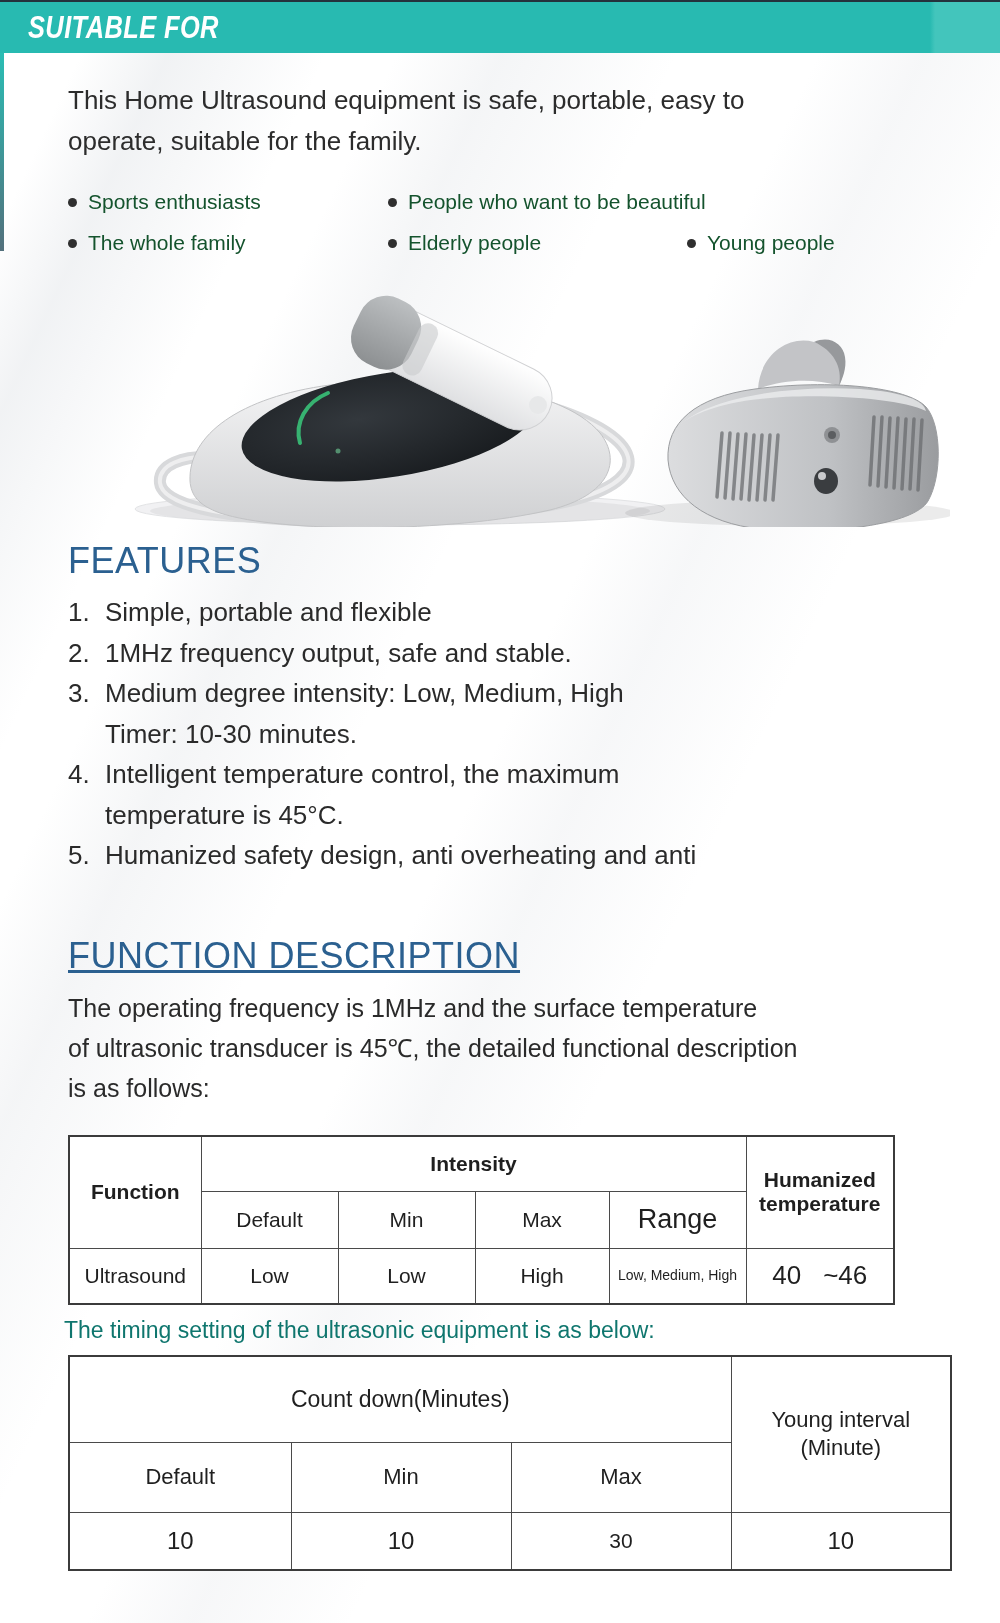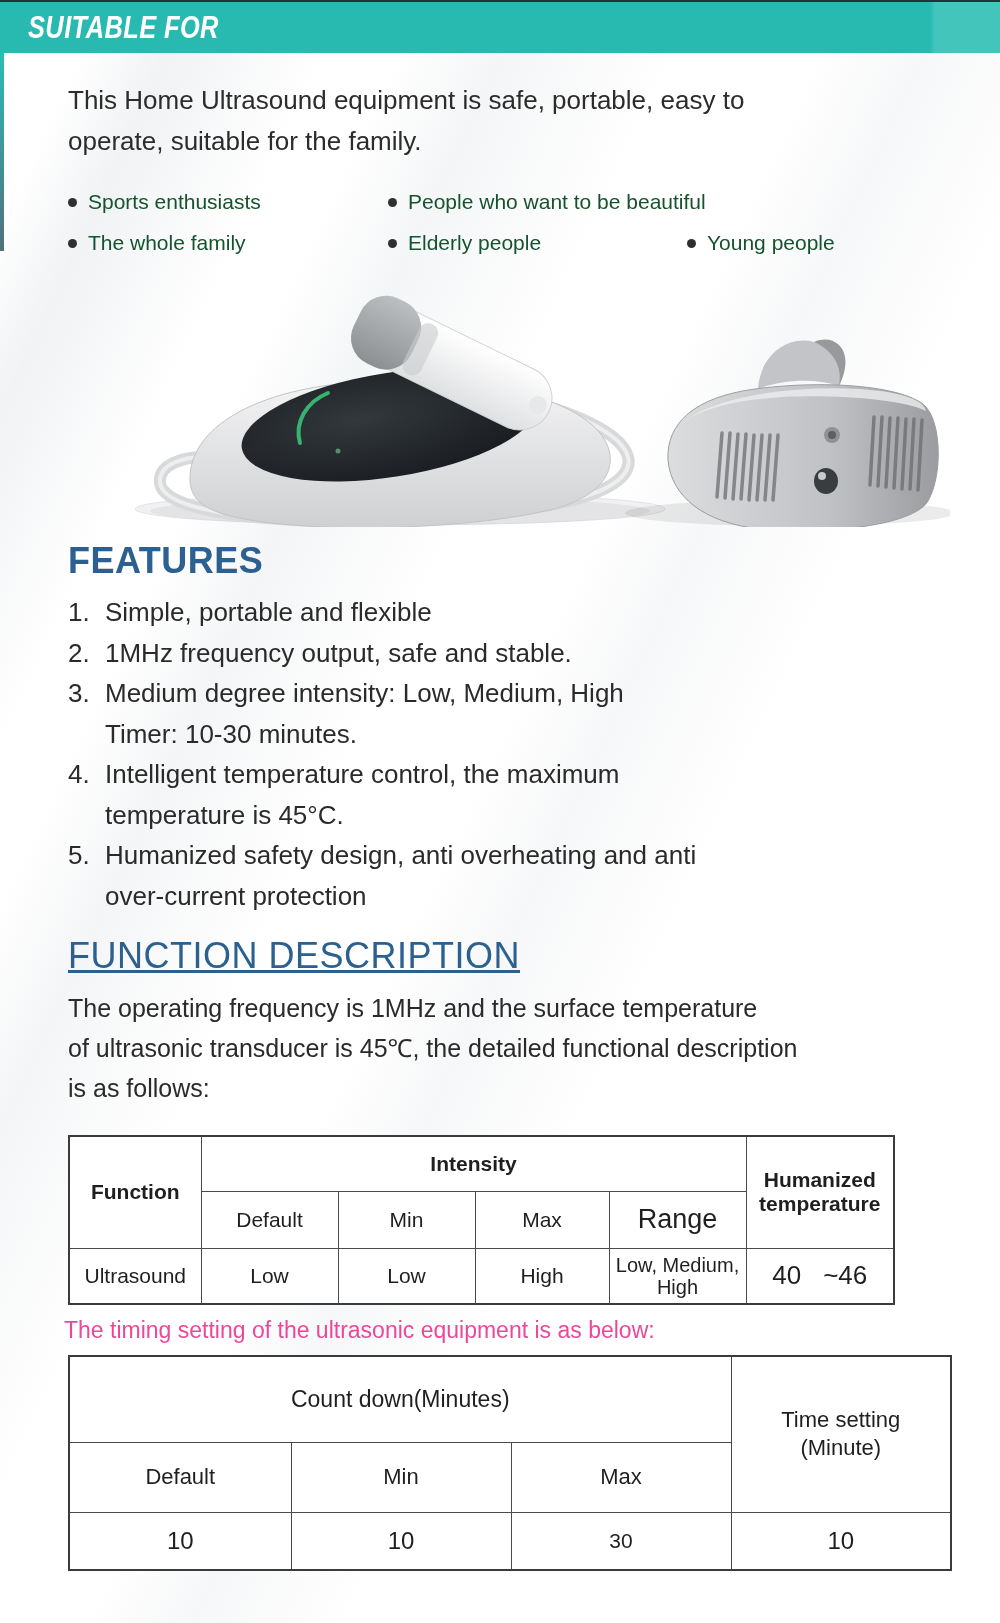--- a/index.html
+++ b/index.html
@@ -28,46 +28,46 @@
   .intro{position:absolute;left:68px;top:80px;font-size:26px;line-height:41px;color:#2c2c2c;}
 
   .audience{position:absolute;left:68px;top:190px;width:880px;display:grid;
     grid-template-columns:320px 299px 1fr;row-gap:17px;font-size:21px;color:#14532d;}
   .aud-item{display:flex;align-items:center;}
   .dot{width:9px;height:9px;border-radius:50%;background:#2f2f2f;margin-right:11px;flex:0 0 auto;}
 
   .device-wrap{position:absolute;left:70px;top:285px;width:880px;height:242px;}
 
   .sec-heading{position:absolute;left:68px;color:#2b6090;font-size:36px;line-height:40px;font-weight:400;letter-spacing:0.5px;}
-  .h-features{top:541px;font-weight:bold;}
+  .h-features{top:541px;}
   .h-func{top:936px;text-decoration:underline;}
 
   .features-list{position:absolute;left:68px;top:592px;font-size:26px;line-height:40.5px;color:#2a2a2a;}
   .feat-line{display:flex;}
   .feat-marker{width:37px;flex:0 0 auto;}
 
   .func-para{position:absolute;left:68px;top:988px;font-size:25px;line-height:40px;color:#2a2a2a;}
 
   table{border-collapse:collapse;background:#ffffff;}
   .tbl{position:absolute;left:68px;}
   .tbl td{border:1.5px solid #4a4a4a;text-align:center;vertical-align:middle;color:#1f1f1f;padding:0 4px;}
   .tbl{border:2px solid #3b3b3b;}
   .t1{top:1135px;}
   .t1 td{font-size:21px;}
   .t1 .bold{font-weight:700;font-size:21px;}
   .t1 .range-hd{font-size:27px;}
-  .t1 .range-cell{font-size:20px;line-height:22px;margin-left:28px;}
+  .t1 .range-cell{font-size:14px;line-height:29px;margin-left:28px;}
   .temp-wrap{display:flex;justify-content:center;gap:22px;font-size:26px;}
   .t2{top:1355px;}
   .t2 td{font-size:22px;}
   .t2 .countdown{font-size:23px;}
   .t2 .num{font-size:24px;}
   .t2 .num-sm{font-size:21px;}
 
-  .timing-note{position:absolute;left:64px;top:1317px;font-size:23px;color:#ec4899;}
+  .timing-note{position:absolute;left:64px;top:1317px;font-size:23px;color:#0f766e;}
 
   .interval-line{display:block;line-height:28px;}
 </style>
 </head>
 <body>
 
 <div class="page">
   <div class="bg-streaks"></div>
 
   <div class="banner">
@@ -208,24 +208,20 @@
       <span>Intelligent temperature control, the maximum</span>
     </div>
     <div class="feat-line">
       <span class="feat-marker"></span>
       <span>temperature is 45°C.</span>
     </div>
     <div class="feat-line">
       <span class="feat-marker">5.</span>
       <span>Humanized safety design, anti overheating and anti</span>
     </div>
-    <div class="feat-line">
-      <span class="feat-marker"></span>
-      <span>over-current protection</span>
-    </div>
   </div>
 
   <div class="sec-heading h-func">FUNCTION DESCRIPTION</div>
 
   <div class="func-para">
     <div>The operating frequency is 1MHz and the surface temperature</div>
     <div>of ultrasonic transducer is 45℃, the detailed functional description</div>
     <div>is as follows:</div>
   </div>
 
@@ -272,21 +268,21 @@
     <colgroup>
       <col style="width:222px">
         <col style="width:220px">
         <col style="width:220px">
         <col style="width:220px">
     </colgroup>
     <tbody>
         <tr style="height:86px;">
       <td colspan="3" class="countdown">Count down(Minutes)</td>
       <td rowspan="2">
-        <span class="interval-line">Time setting</span>
+        <span class="interval-line">Young interval</span>
         <span class="interval-line">(Minute)</span>
       </td>
     </tr>
     <tr style="height:70px;">
       <td>Default</td>
       <td>Min</td>
       <td>Max</td>
     </tr>
     <tr style="height:58px;">
       <td class="num">10</td>

